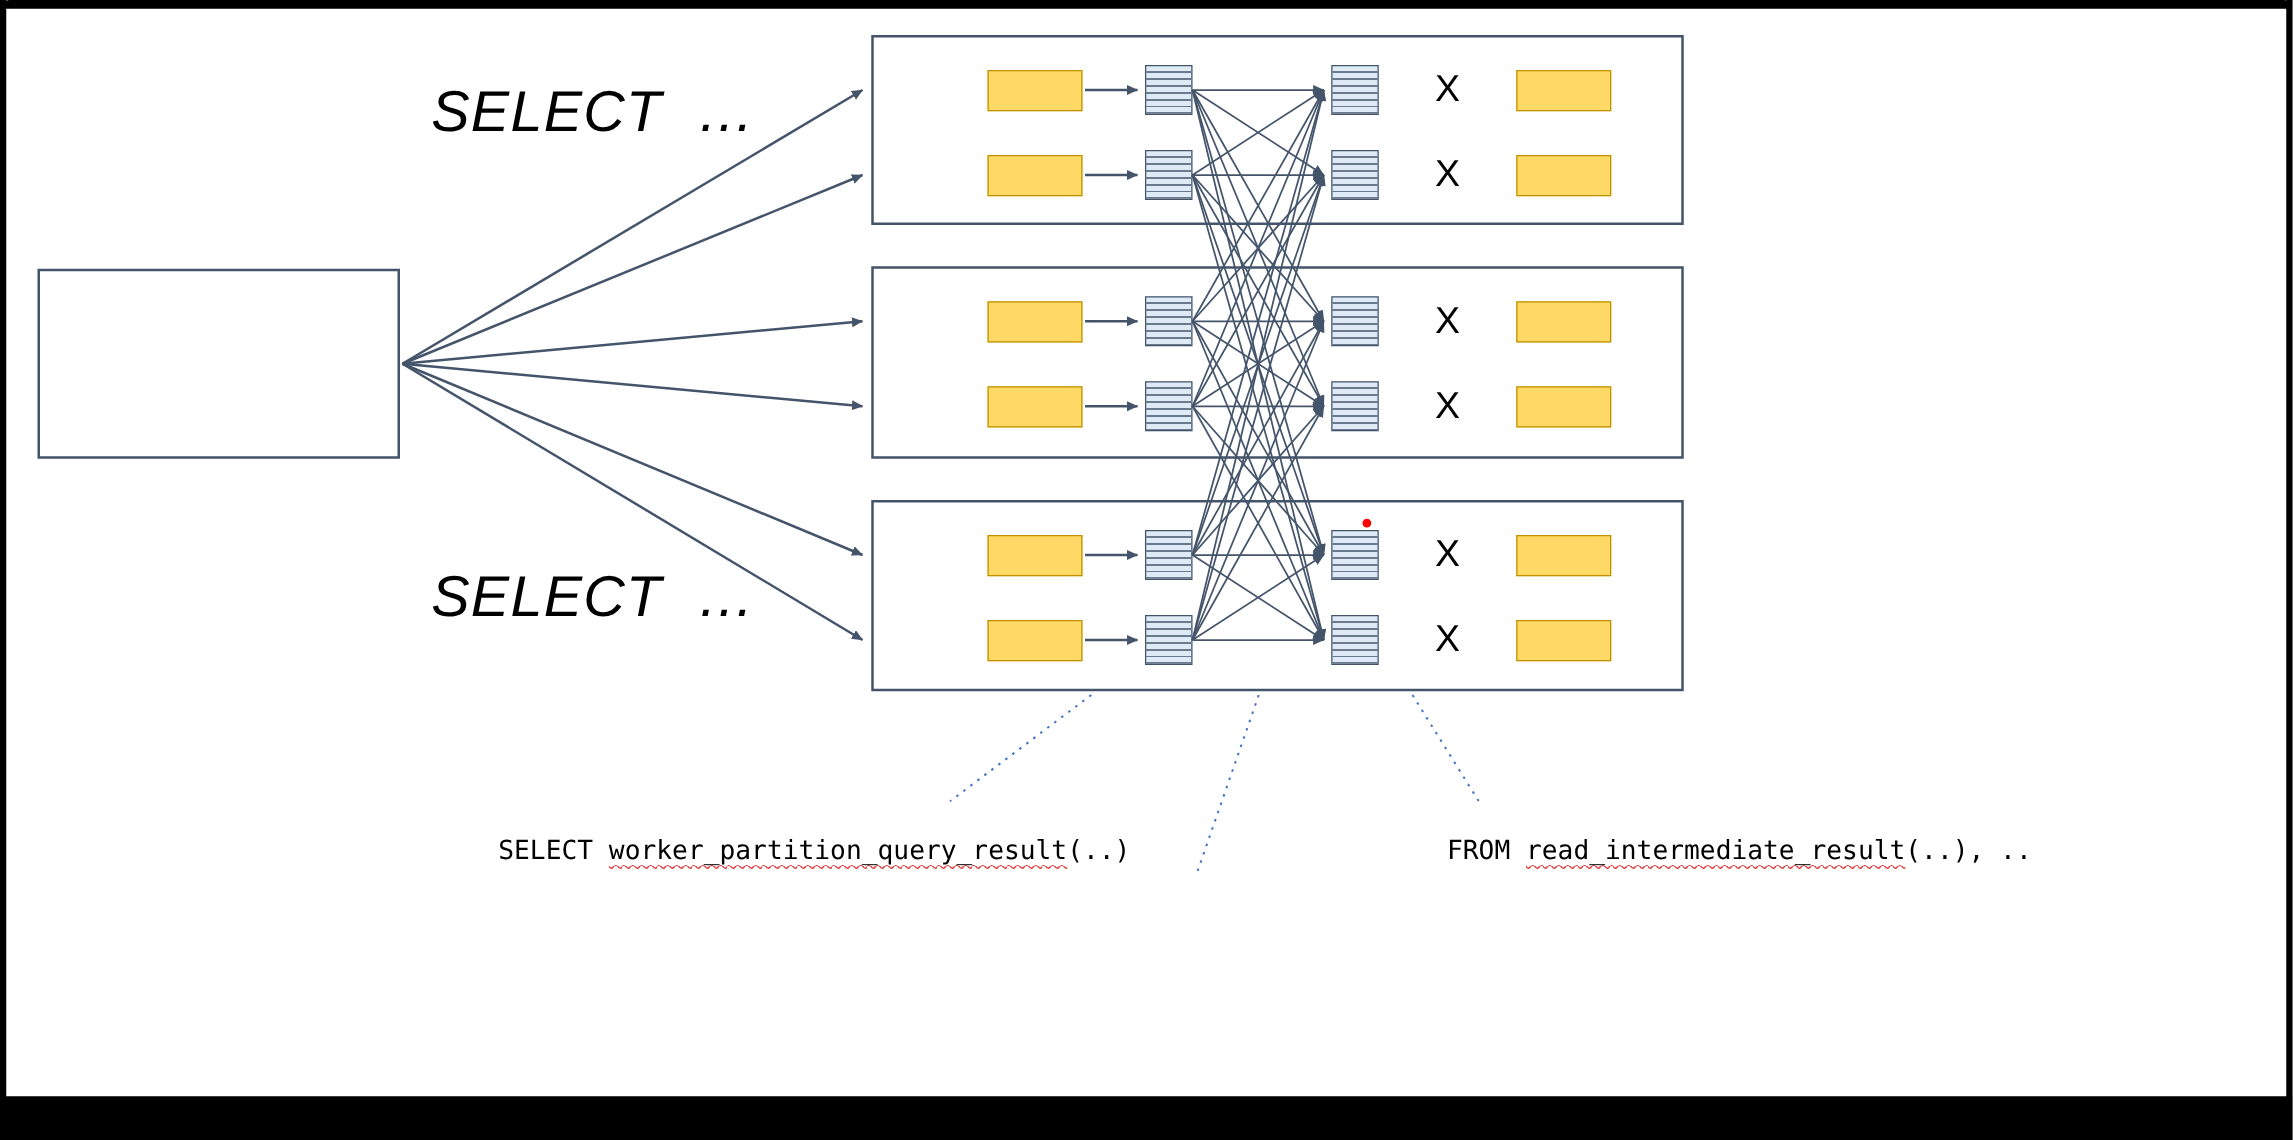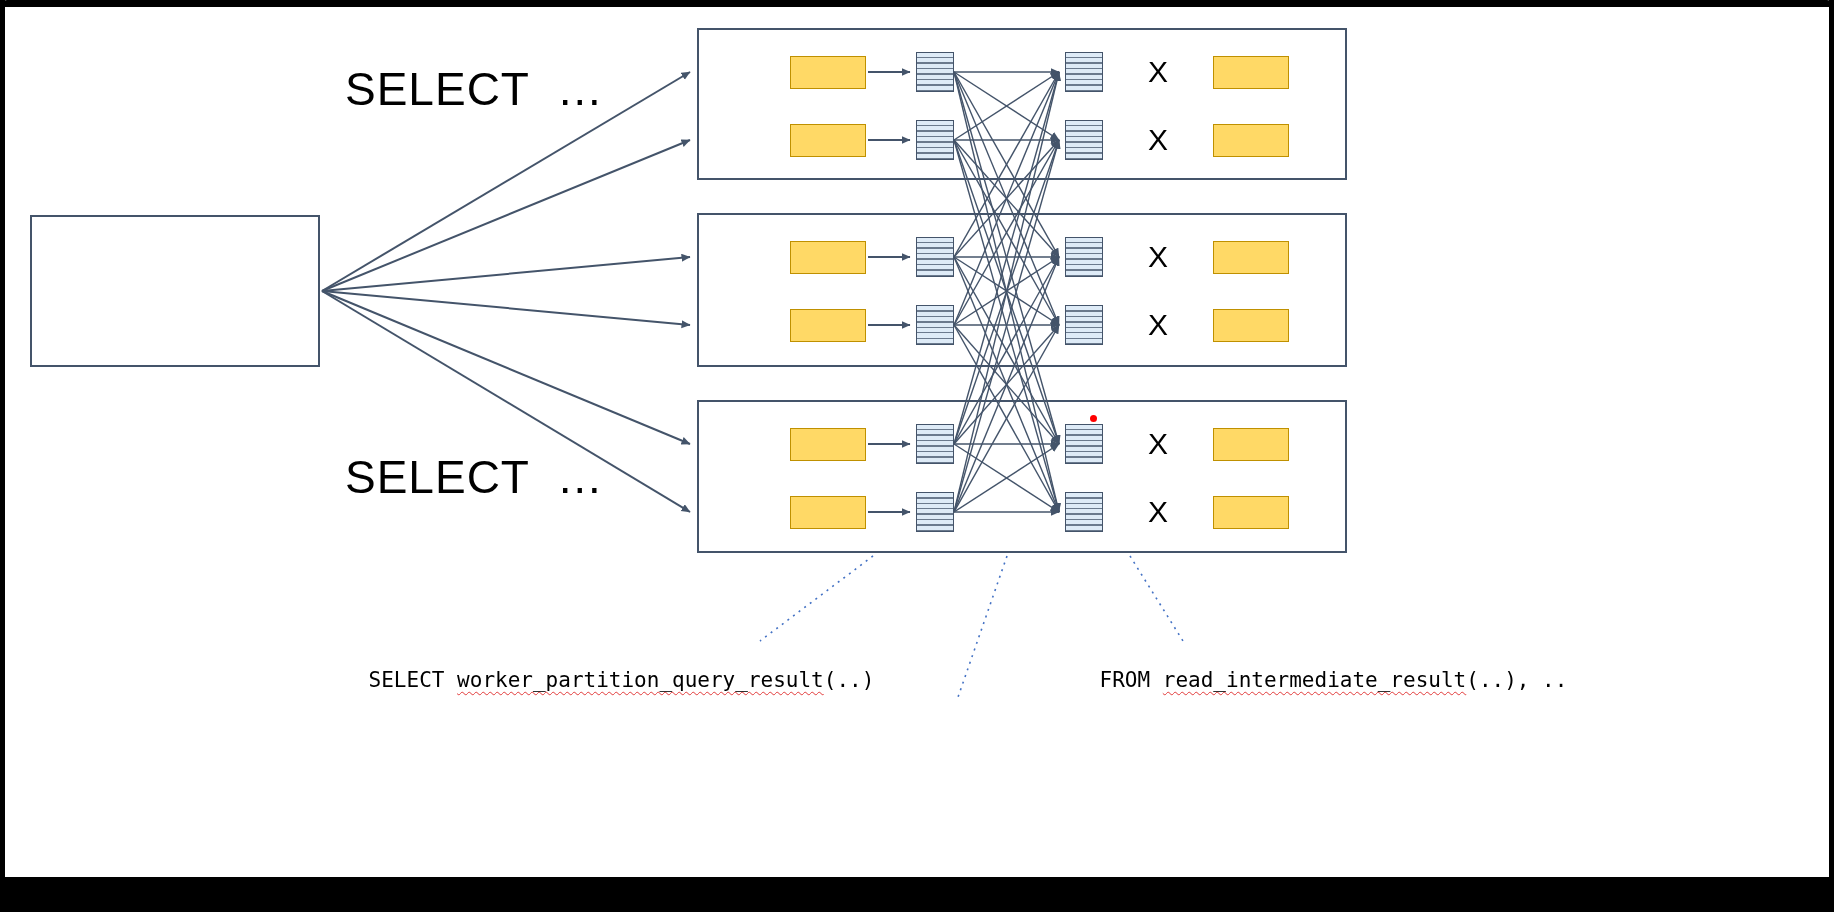--- a/index.html
+++ b/index.html
@@ -44,20 +44,21 @@
     line-height:38px;
     text-align:center;
     color:#000;
   }
   .select-label{
     position:absolute;
     font-size:46px;
     color:#000;
     letter-spacing:1px;
     white-space:pre;
+    font-style:italic;
   }
   .mono{font-family:"DejaVu Sans Mono", monospace;}
   .ann{
     position:absolute;
     font-size:21px;
     color:#000;
     white-space:pre;
   }
   .squiggle{
     text-decoration-line:underline;
@@ -175,25 +176,25 @@
       <line x1="954" y1="512" x2="1059" y2="140" stroke="#44546A" stroke-width="1.4" marker-end="url(#ah)"></line>
       <line x1="954" y1="512" x2="1059" y2="257" stroke="#44546A" stroke-width="1.4" marker-end="url(#ah)"></line>
       <line x1="954" y1="512" x2="1059" y2="325" stroke="#44546A" stroke-width="1.4" marker-end="url(#ah)"></line>
       <line x1="954" y1="512" x2="1059" y2="444" stroke="#44546A" stroke-width="1.4" marker-end="url(#ah)"></line>
       <line x1="954" y1="512" x2="1059" y2="512" stroke="#44546A" stroke-width="1.4" marker-end="url(#ah)"></line>
       <line x1="873" y1="556" x2="760" y2="641" stroke="#4472C4" stroke-width="1.6" stroke-dasharray="2 5"></line>
       <line x1="1007" y1="556" x2="957" y2="700" stroke="#4472C4" stroke-width="1.6" stroke-dasharray="2 5"></line>
       <line x1="1130" y1="556" x2="1183" y2="641" stroke="#4472C4" stroke-width="1.6" stroke-dasharray="2 5"></line>
     </svg>
 
-  <div class="ann mono" style="left:318px;top:644px;">
+  <div class="ann mono" style="left:348px;top:644px;">
     <span>SELECT </span><span class="squiggle">worker_partition_query_result</span><span>(..)</span>
   </div>
 
-  <div class="ann mono" style="left:1049px;top:644px;">
+  <div class="ann mono" style="left:1107px;top:644px;">
     <span>FROM </span><span class="squiggle">read_intermediate_result</span><span>(..), ..</span>
   </div>
 
 
   <div id="frame-top" class="frame"></div>
   <div id="frame-left" class="frame"></div>
   <div id="frame-right" class="frame"></div>
   <div id="frame-bottom" class="frame"></div>
 </div>
 

